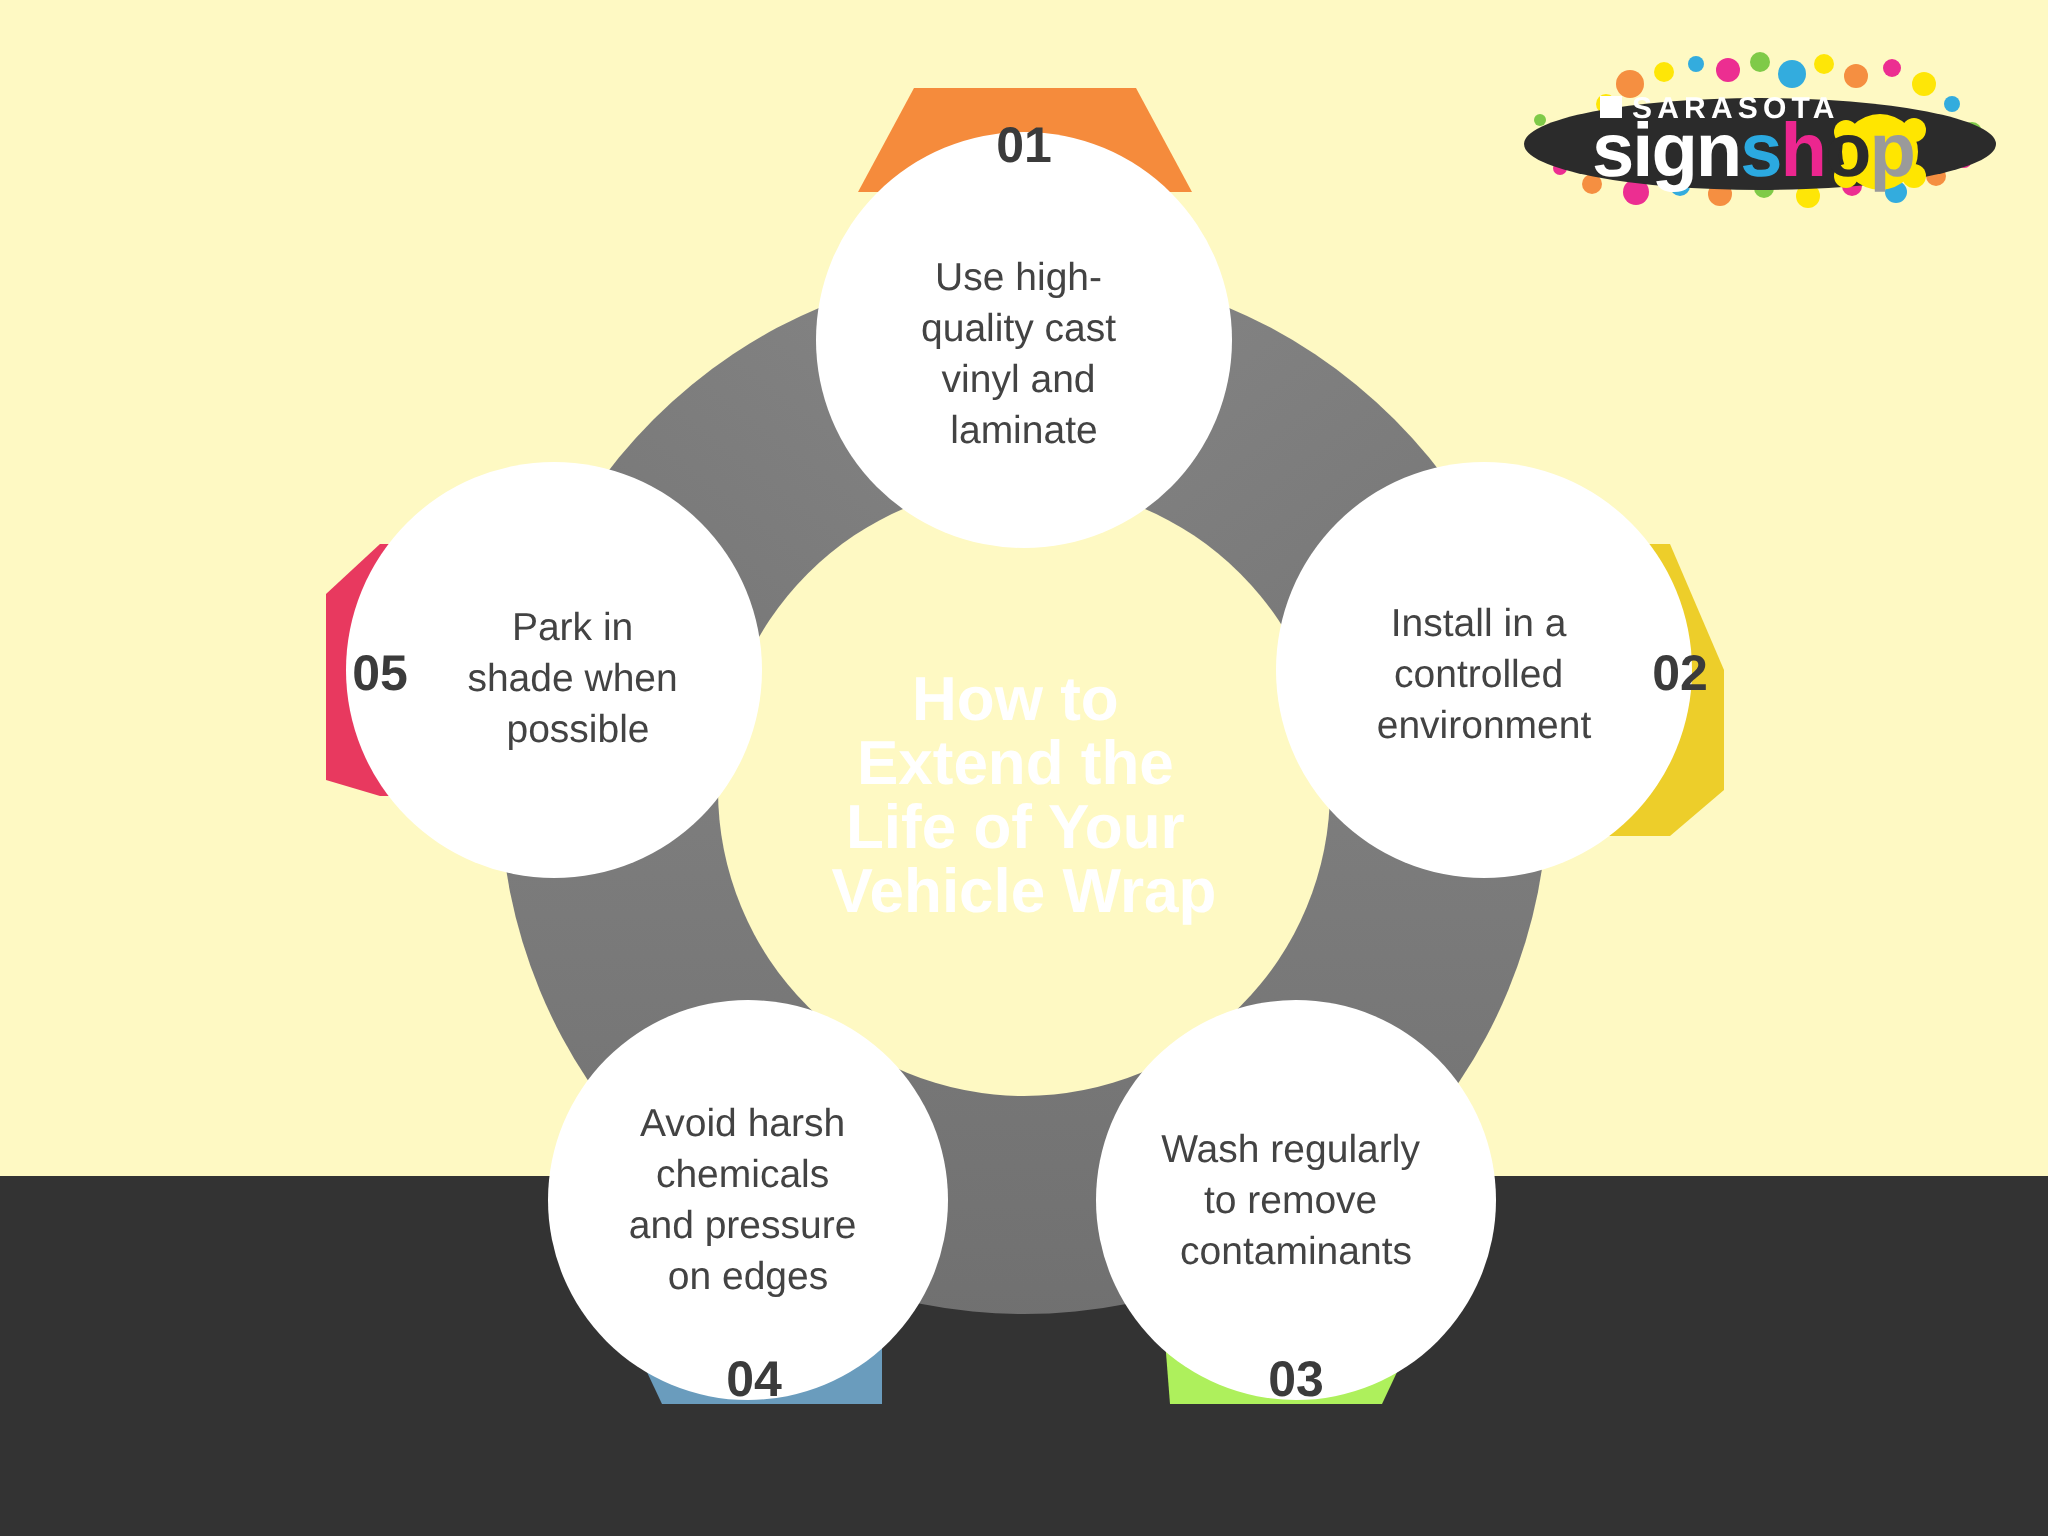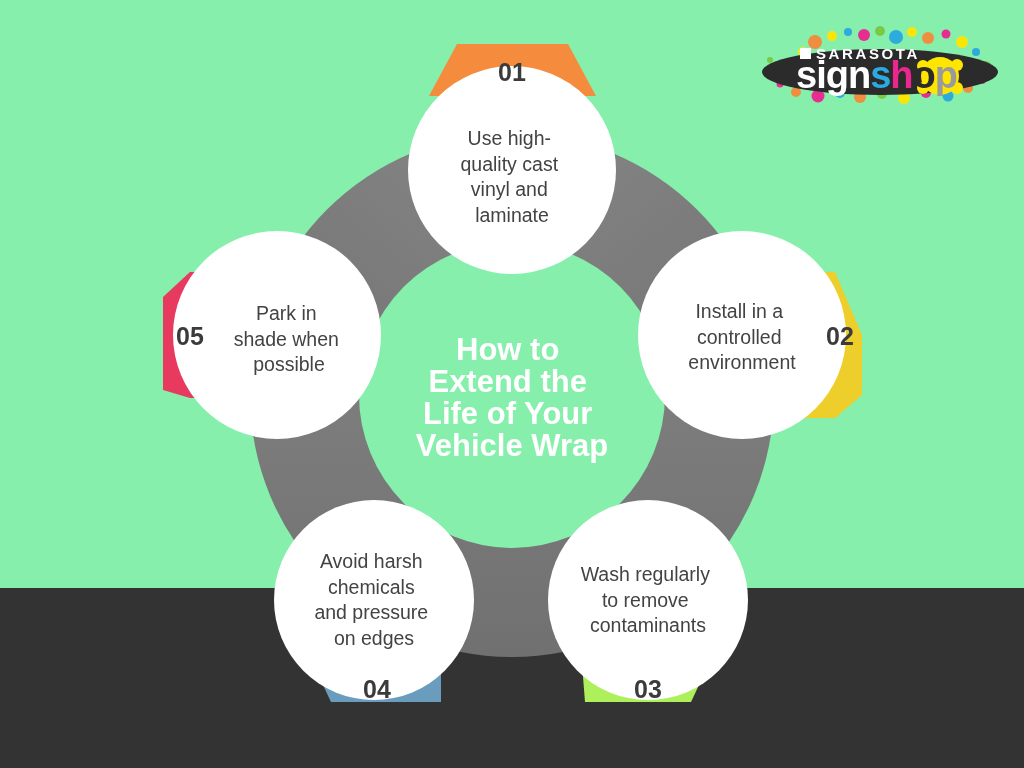--- a/index.html
+++ b/index.html
@@ -10,21 +10,21 @@
   body {
     width: 1024px;
     height: 768px;
     overflow: hidden;
     font-family: "Liberation Sans", sans-serif;
   }
   #canvas {
     position: relative;
     width: 1024px;
     height: 588px;
-    background: #86efac;
+    background: #fef9c3;
   }
   #infographic-svg {
     position: absolute;
     left: 0;
     top: 0;
     width: 1024px;
     height: 768px;
     display: block;
   }
   .node-label {

